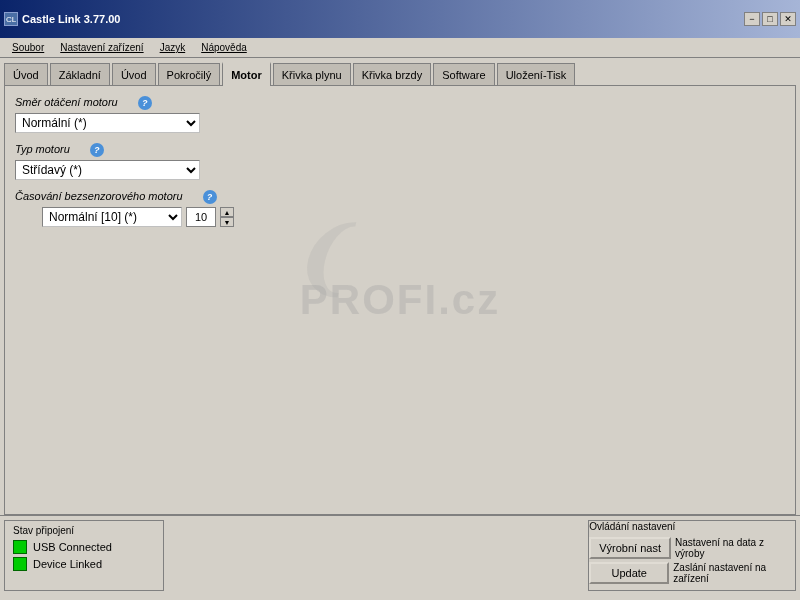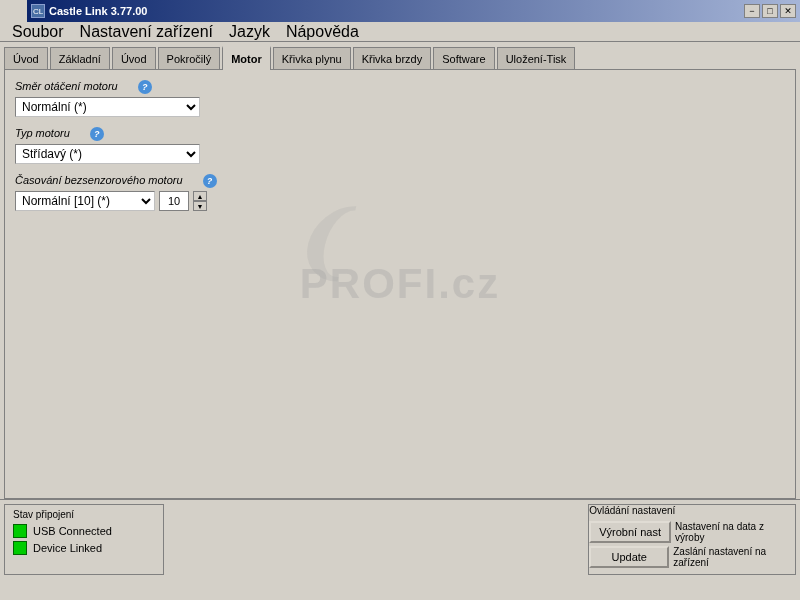--- a/index.html
+++ b/index.html
@@ -9,26 +9,25 @@
       background: #d4d0c8;
       width: 800px;
       height: 600px;
       overflow: hidden;
     }
 
     
     .title-bar {
       background: linear-gradient(to right, #0a246a, #a6b5d7);
       color: white;
-      height: 22px;
+      height: 38px;
       display: flex;
       align-items: center;
       justify-content: space-between;
       padding: 0 4px;
-      margin-left: 27px;
     }
     .title-bar-left {
       display: flex;
       align-items: center;
       gap: 4px;
     }
     .title-icon {
       width: 14px;
       height: 14px;
       background: #4a6fa5;
@@ -59,21 +58,22 @@
       background: #d4d0c8;
       height: 20px;
       display: flex;
       align-items: center;
       padding: 0 4px;
       border-bottom: 1px solid #808080;
     }
     .menu-item {
       padding: 2px 8px;
       cursor: pointer;
-      font-size: 16px;
+      font-size: 10px;
+      text-decoration: underline;
     }
 
     
     .tab-bar {
       background: #d4d0c8;
       display: flex;
       align-items: flex-end;
       padding: 4px 4px 0 4px;
       gap: 2px;
     }
@@ -171,21 +171,21 @@
       font-size: 12px;
       height: 20px;
       background: white;
       border: 1px solid #808080;
       border-right: 1px solid #c0c0c0;
       border-bottom: 1px solid #c0c0c0;
       padding: 0 2px;
     }
     .select-wide { width: 185px; }
     .select-medium { width: 185px; }
-    .select-small { width: 140px; }
+    .select-small { width: 140px; margin-left: 27px; }
 
     .spinner-input {
       width: 30px;
       height: 20px;
       border: 1px solid #808080;
       background: white;
       font-size: 11px;
       text-align: center;
       display: flex;
       align-items: center;

